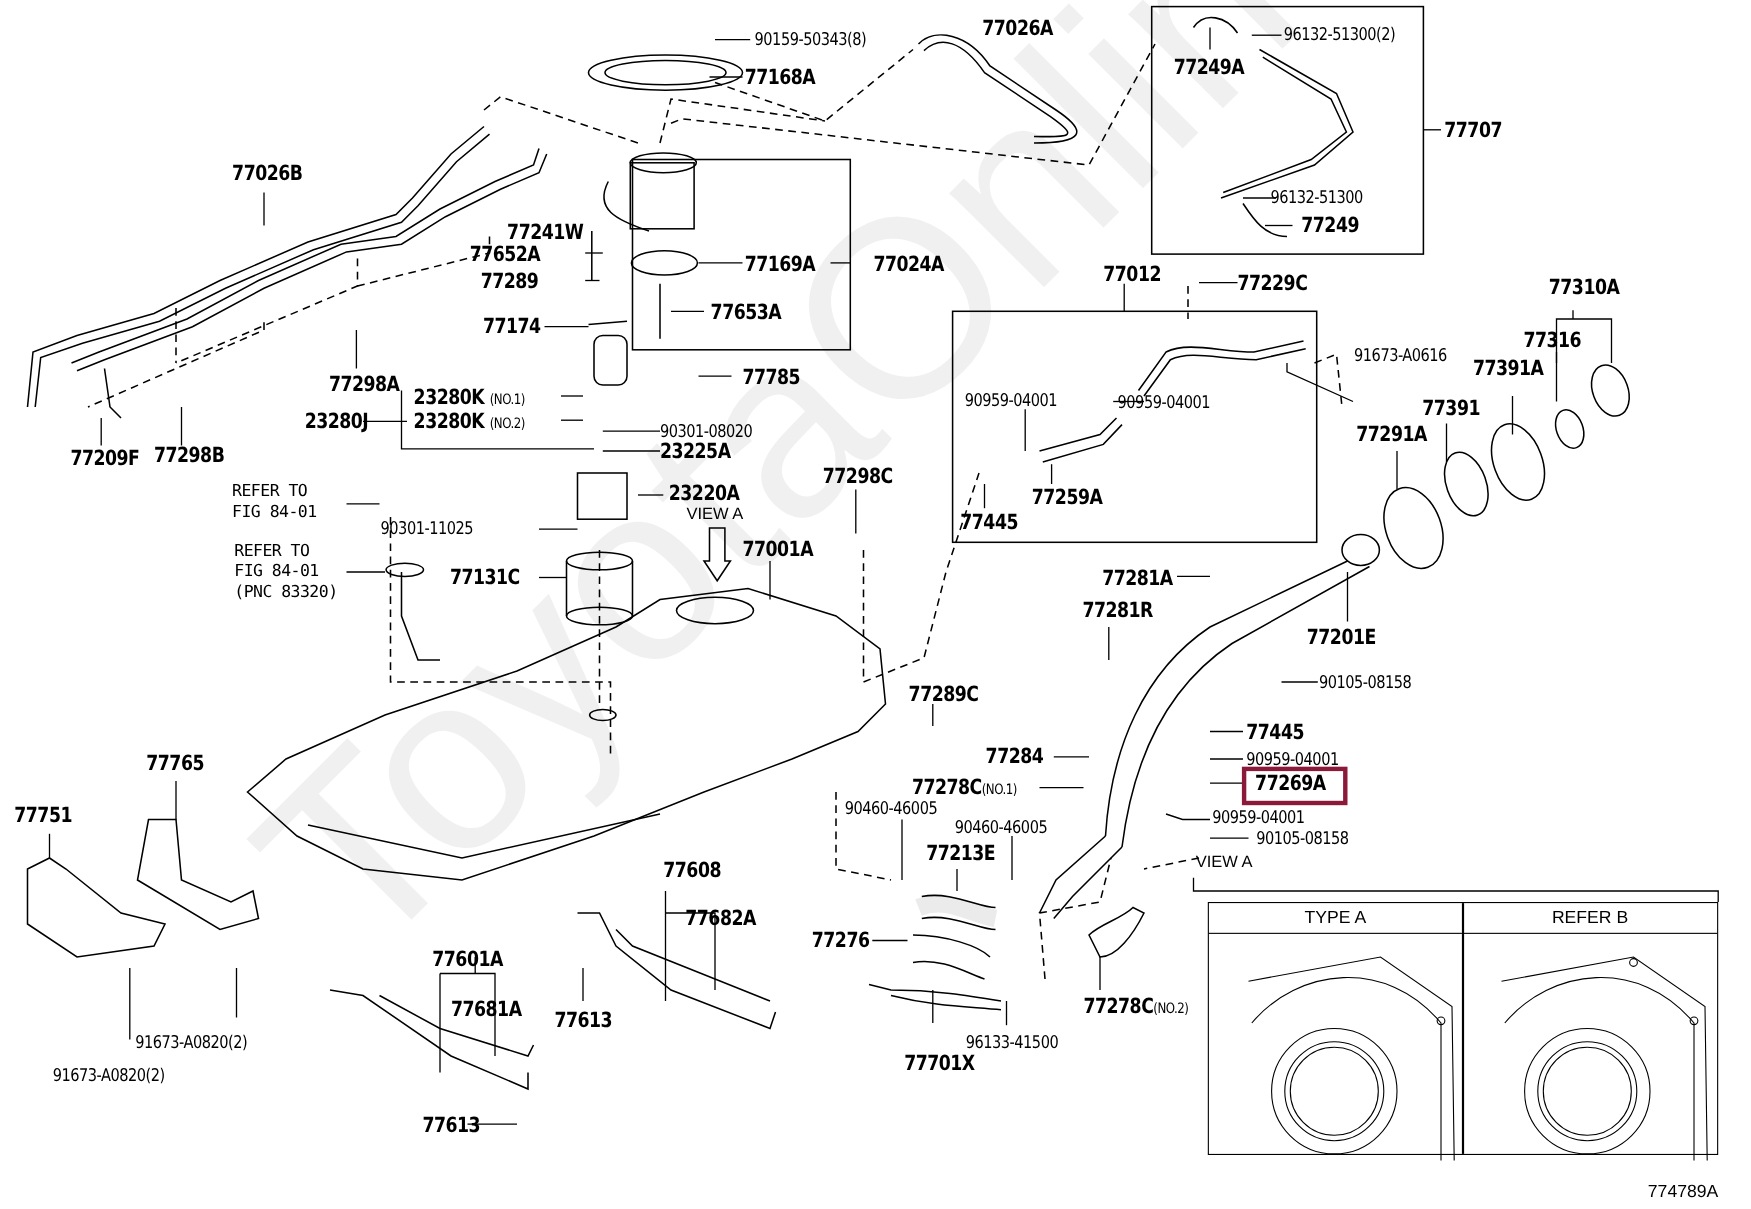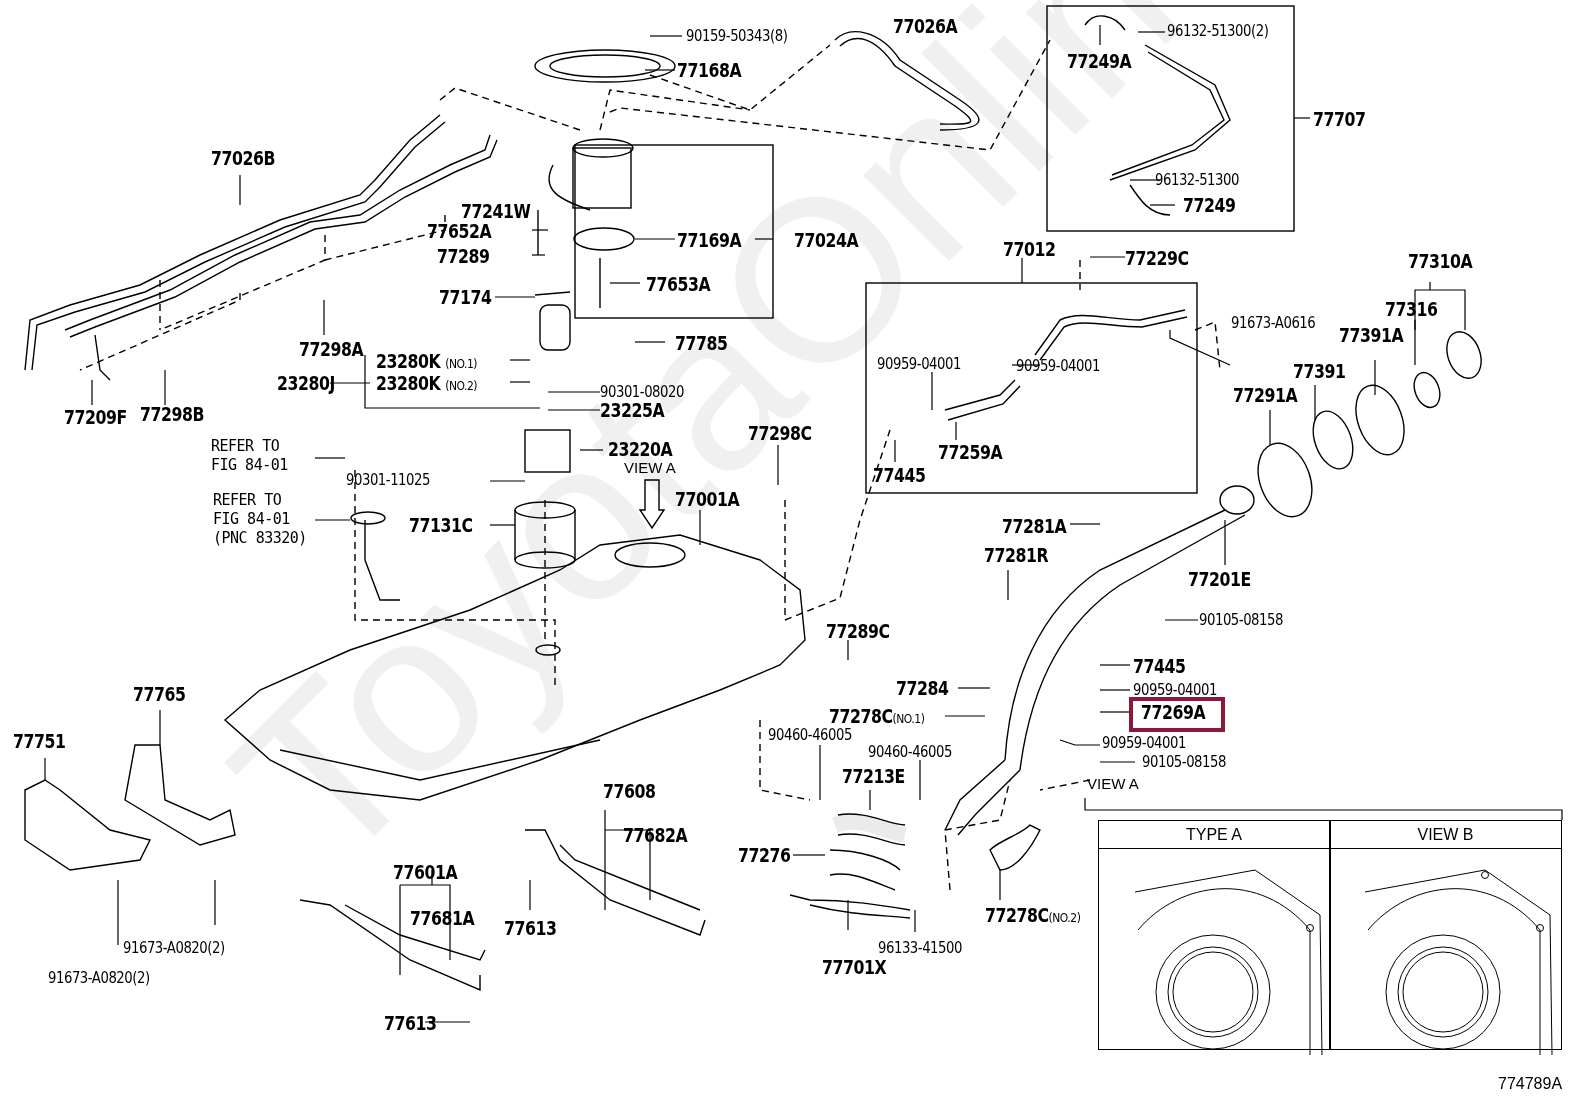--- a/index.html
+++ b/index.html
@@ -224,21 +224,21 @@
       <circle cx="1443" cy="992" r="57"></circle>
       <circle cx="1443" cy="992" r="45"></circle>
       <circle cx="1443" cy="992" r="40"></circle>
       <circle cx="1540" cy="928" r="3.5"></circle>
       <circle cx="1485" cy="875" r="3.5"></circle>
     </g>
   </svg>
 
   <div class="viewtbl">
     <div class="hdr" style="left:0;width:230px;">TYPE A</div>
-    <div class="hdr" style="left:231px;width:231px;">VIEW B</div>
+    <div class="hdr" style="left:231px;width:231px;">REFER B</div>
     <div class="divider"></div>
   </div>
   <div class="plain" style="left:1087px;top:775px;">VIEW A</div>
   <div class="plain" style="left:624px;top:459px;">VIEW A</div>
   <div class="plain" style="left:1498px;top:1075px;font-size:16px;">774789A</div>
 
   <div class="lbl" style="left:211px;top:149px;">77026B</div>
   <div class="lbl" style="left:64px;top:408px;">77209F</div>
   <div class="lbl" style="left:140px;top:405px;">77298B</div>
   <div class="lbl" style="left:299px;top:340px;">77298A</div>

